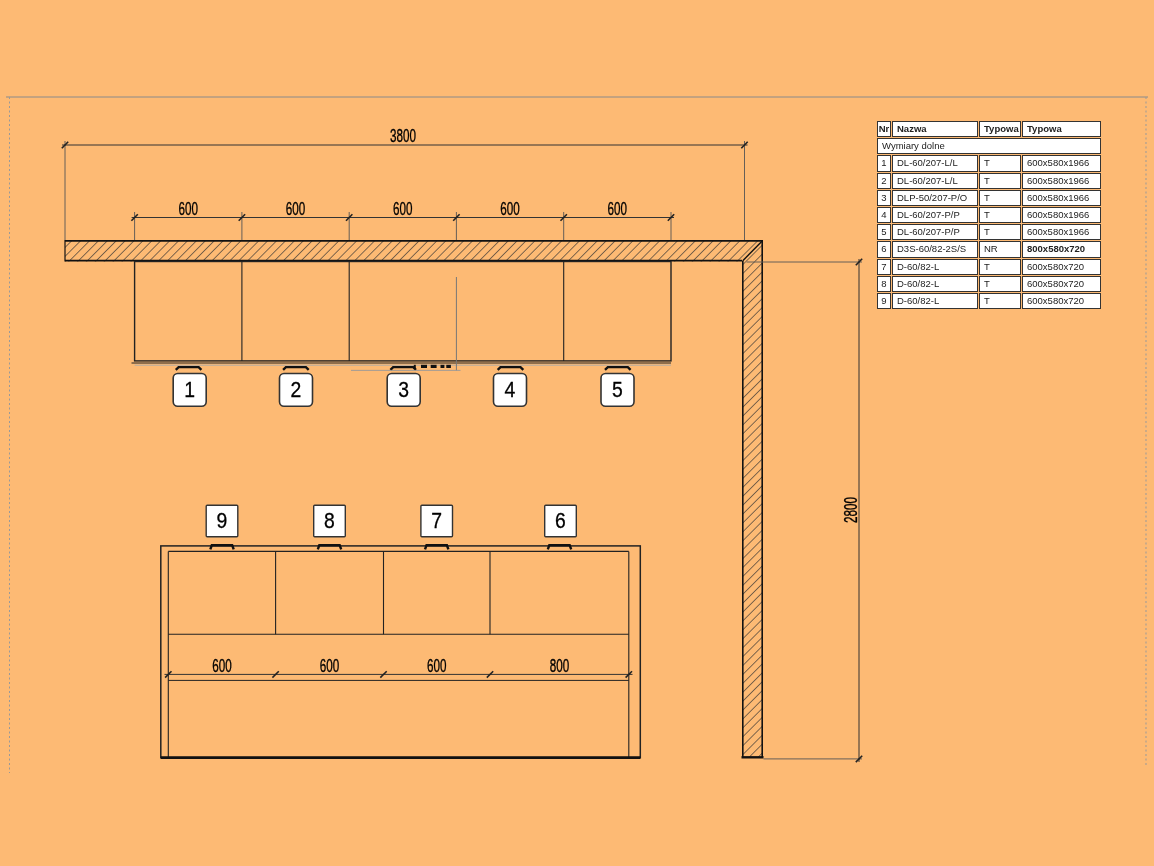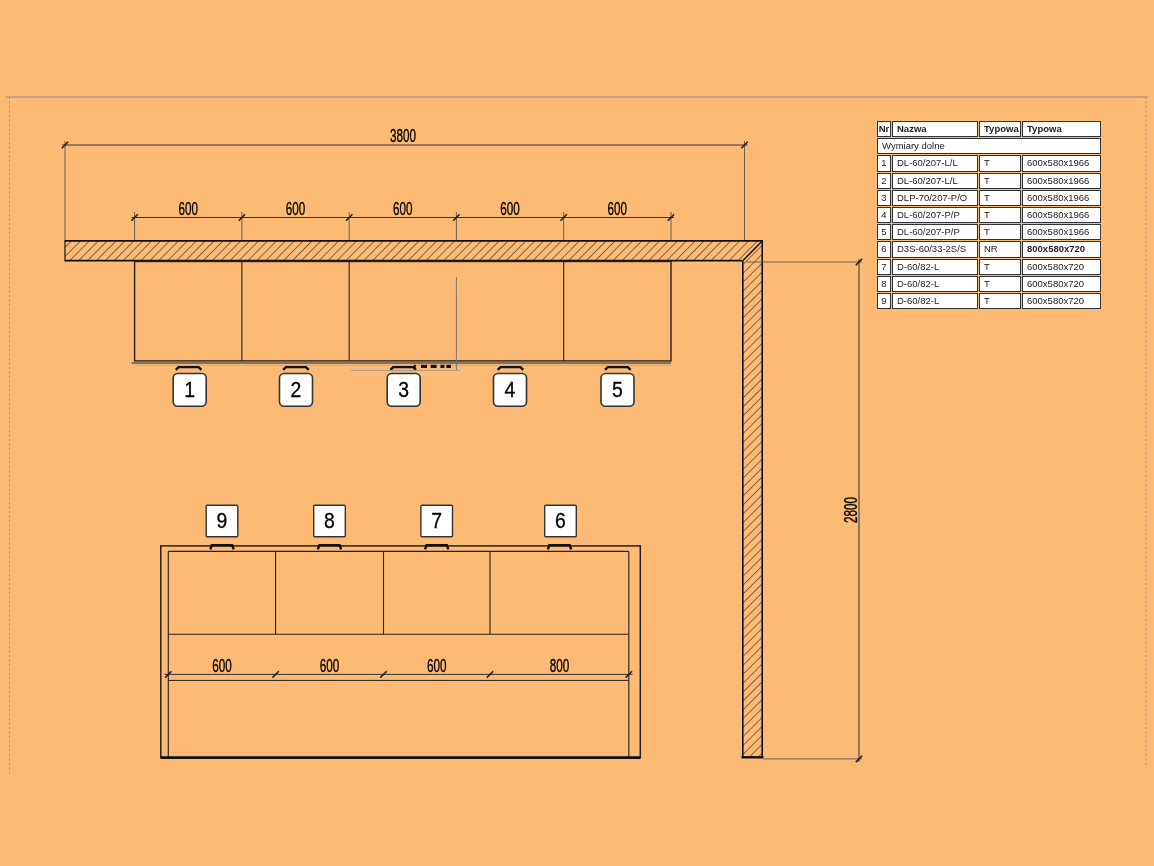--- a/index.html
+++ b/index.html
@@ -222,39 +222,39 @@
           <td>600x580x1966</td>
         </tr>
 <tr>
           <td class="n">2</td>
           <td>DL-60/207-L/L</td>
           <td>T</td>
           <td>600x580x1966</td>
         </tr>
 <tr>
           <td class="n">3</td>
-          <td>DLP-70/207-P/O</td>
+          <td>DLP-50/207-P/O</td>
           <td>T</td>
           <td>600x580x1966</td>
         </tr>
 <tr>
           <td class="n">4</td>
           <td>DL-60/207-P/P</td>
           <td>T</td>
           <td>600x580x1966</td>
         </tr>
 <tr>
           <td class="n">5</td>
           <td>DL-60/207-P/P</td>
           <td>T</td>
           <td>600x580x1966</td>
         </tr>
 <tr>
           <td class="n">6</td>
-          <td>D3S-60/33-2S/S</td>
+          <td>D3S-60/82-2S/S</td>
           <td>NR</td>
           <td><b>800x580x720</b></td>
         </tr>
 <tr>
           <td class="n">7</td>
           <td>D-60/82-L</td>
           <td>T</td>
           <td>600x580x720</td>
         </tr>
 <tr>

